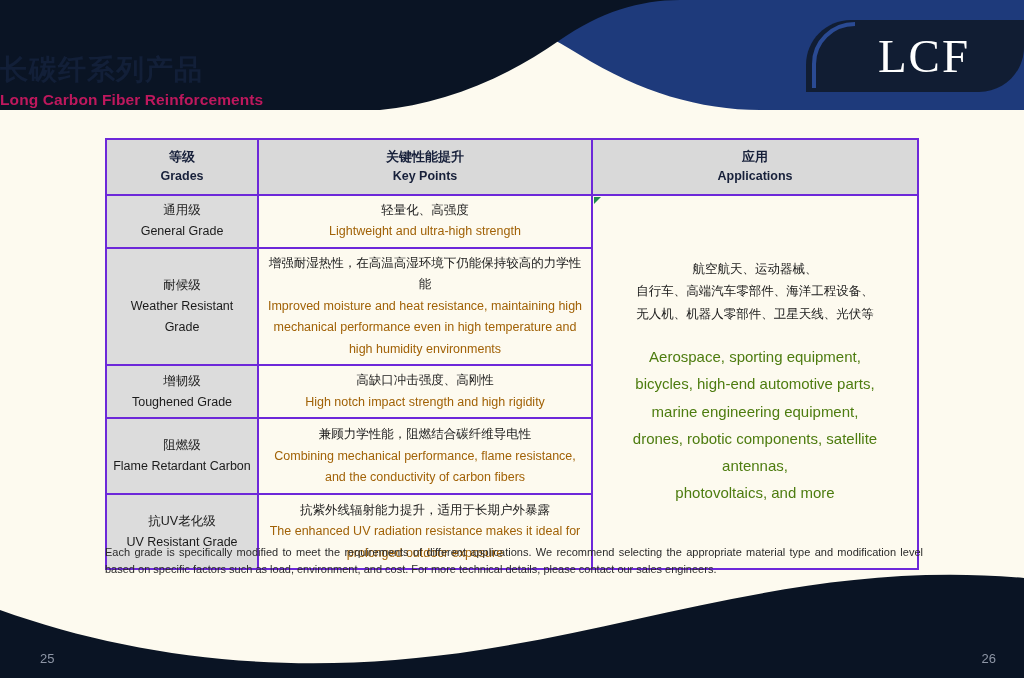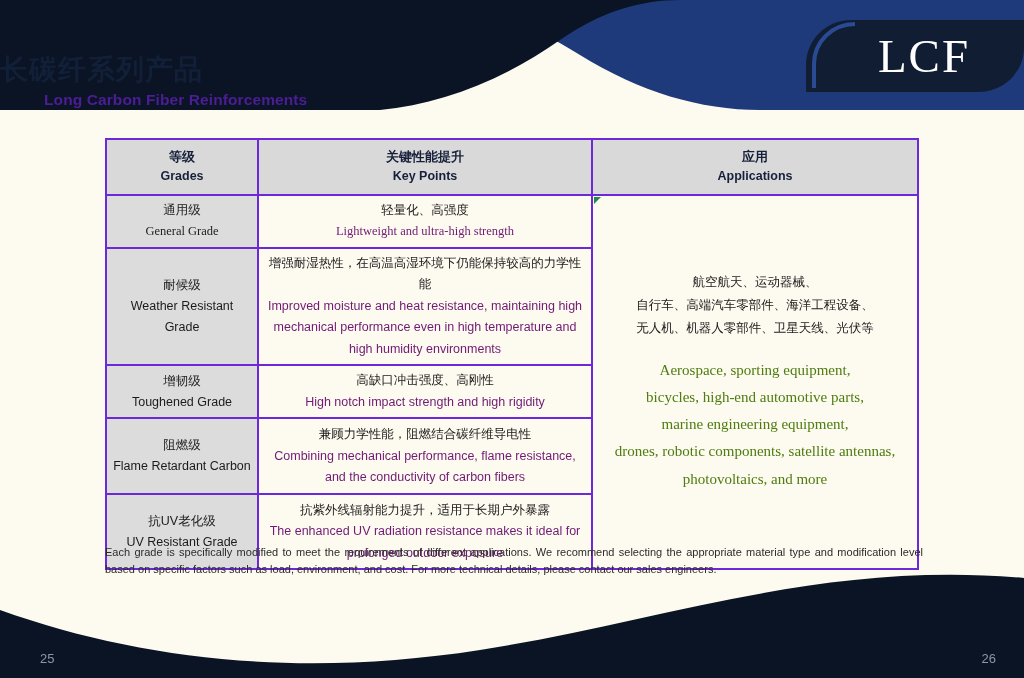--- a/index.html
+++ b/index.html
@@ -66,23 +66,22 @@
     font-size: 28px;
     font-weight: bold;
     color: #121f38;
     letter-spacing: 1px;
     line-height: 1.25;
   }
   .title-en {
     margin-top: 4px;
     font-size: 15.5px;
     font-weight: bold;
-    color: #4c1d95;
+    color: #be185d;
     letter-spacing: 0.1px;
-    padding-left: 44px;
   }
 
   
   .table-wrap {
     position: absolute;
     left: 105px;
     top: 138px;
     width: 812px;
     z-index: 4;
   }
@@ -138,21 +137,21 @@
     color: #1b1b1b;
     line-height: 1.7;
   }
   .k-cn {
     font-size: 12.5px;
     color: #1b1b1b;
     line-height: 1.72;
   }
   .k-en {
     font-size: 12.5px;
-    color: #701a75;
+    color: #a16207;
     line-height: 1.72;
   }
   .app-cn {
     font-size: 12.5px;
     color: #1b1b1b;
     line-height: 1.82;
   }
   .app-en {
     font-size: 15px;
     color: #4d7c0f;
@@ -167,21 +166,21 @@
     position: absolute;
     left: 1px;
     top: 1px;
     width: 0;
     height: 0;
     border-left: 7px solid #1f8a4c;
     border-bottom: 7px solid transparent;
   }
 
   
-  tr.r1 td { height: 47px; font-family: Liberation Serif, serif; }
+  tr.r1 td { height: 47px; }
   tr.r2 td { height: 98px; }
   tr.r3 td { height: 50px; }
   tr.r4 td { height: 76px; }
   tr.r5 td { height: 75px; }
 
   
   .footnote {
     position: absolute;
     left: 105px;
     top: 544px;

